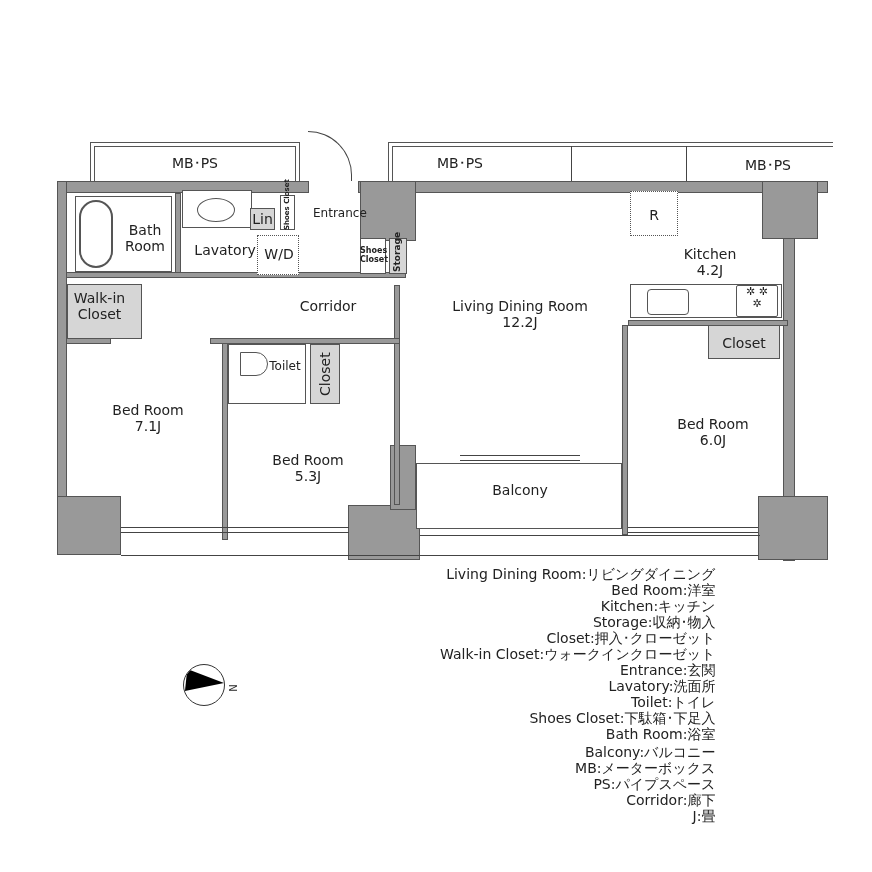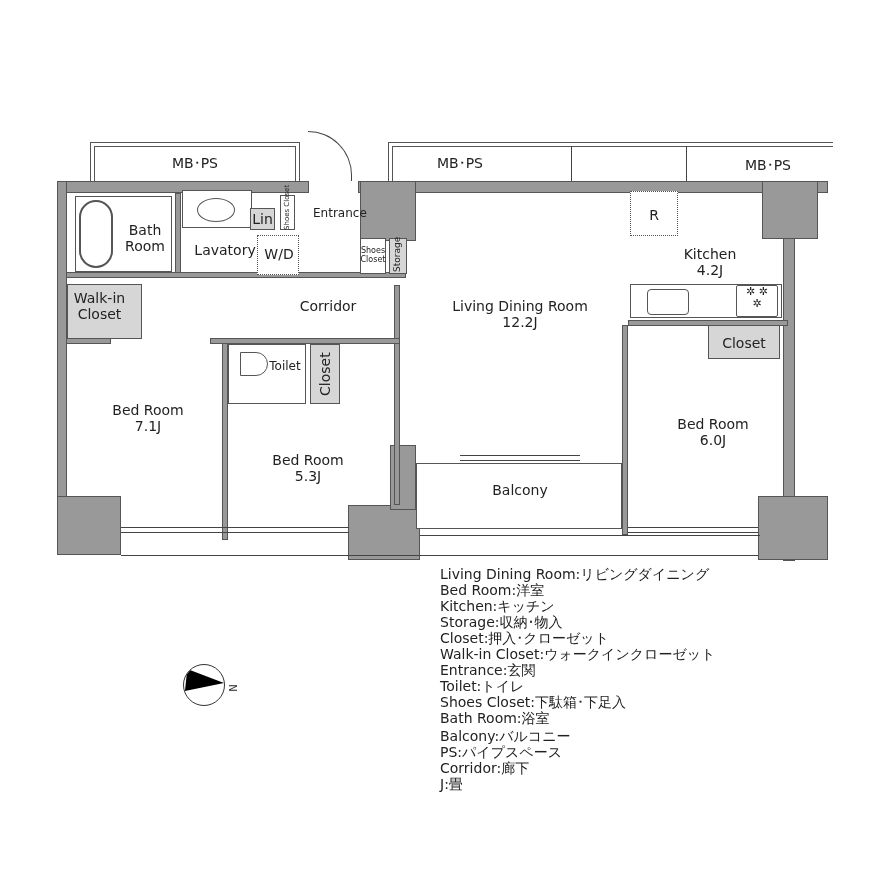--- a/index.html
+++ b/index.html
@@ -3,24 +3,24 @@
 <meta charset="utf-8">
 <style>
   html,body{margin:0;padding:0;background:#fff;}
   body{width:872px;height:872px;position:relative;overflow:hidden;font-family:"DejaVu Sans","Liberation Sans",sans-serif;color:#222;}
   .abs{position:absolute;}
   .wall{position:absolute;background:#999;border:1px solid #555;box-sizing:border-box;}
   .line{position:absolute;background:#444;}
   .box{position:absolute;border:1.5px solid #555;box-sizing:border-box;background:#fff;}
   .gbox{position:absolute;border:1.5px solid #555;box-sizing:border-box;background:#d6d6d6;}
   .lbl{position:absolute;font-size:14px;line-height:16px;text-align:center;white-space:nowrap;}
-  .sm{font-size:9px;line-height:10px;}
+  .sm{font-size:9px;line-height:10px;font-weight:bold;}
   .vert{writing-mode:vertical-rl;transform:rotate(180deg);}
   .legend{position:absolute;left:440px;top:566px;font-size:14px;line-height:16px;}
-  .legend div{white-space:nowrap;}
+  .legend div{white-space:nowrap;text-align:right;}
 </style>
 </head>
 <body>
 
 <div>
 
   <div class="box" style="left:90px;top:142px;width:210px;height:42px;border-width:1px;"></div>
   <div class="box" style="left:94px;top:146px;width:202px;height:38px;border-width:1px;border-bottom:none;"></div>
   <div class="lbl" style="left:160px;top:155px;width:70px;">MB･PS</div>
 
@@ -126,20 +126,22 @@
 <div class="lbl" style="left:226px;top:680px;width:12px;font-size:10px;transform:rotate(90deg);">N</div>
 
 <div class="legend">
   <div>Living Dining Room:リビングダイニング</div>
   <div>Bed Room:洋室</div>
   <div>Kitchen:キッチン</div>
   <div>Storage:収納･物入</div>
   <div>Closet:押入･クローゼット</div>
   <div>Walk-in Closet:ウォークインクローゼット</div>
   <div>Entrance:玄関</div>
+  <div>Lavatory:洗面所</div>
   <div>Toilet:トイレ</div>
   <div>Shoes Closet:下駄箱･下足入</div>
   <div>Bath Room:浴室</div>
   <div style="margin-top:2px;">Balcony:バルコニー</div>
+  <div>MB:メーターボックス</div>
   <div>PS:パイプスペース</div>
   <div>Corridor:廊下</div>
   <div>J:畳</div>
 </div>
 
 </body></html>

